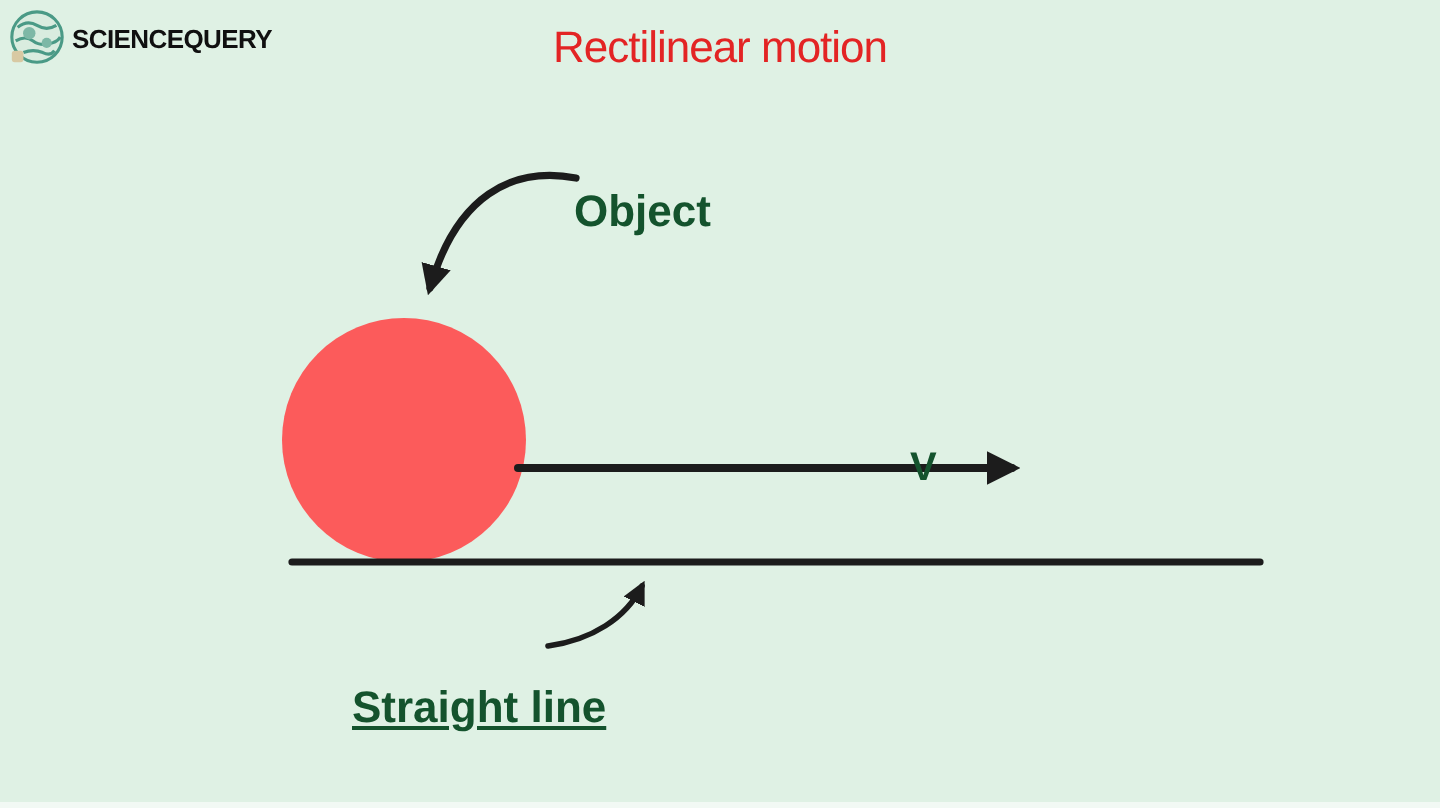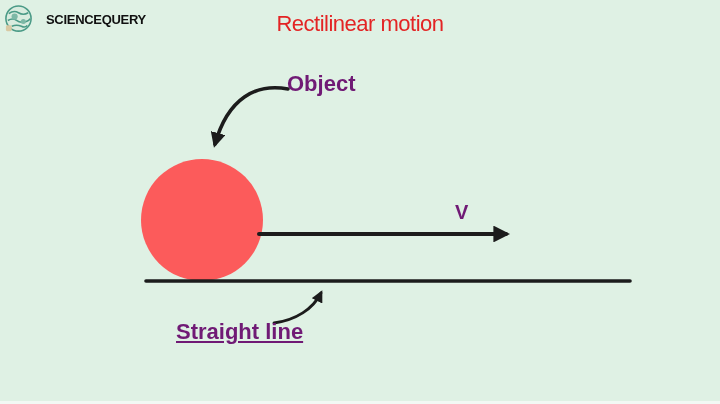--- a/index.html
+++ b/index.html
@@ -17,21 +17,21 @@
     background:var(--background);
     overflow:hidden;
   }
   .bottom-edge{
     position:absolute;left:0;bottom:0;width:720px;height:3px;
     background:#f2f9f4;
   }
   
   .logo{
     position:absolute;top:4px;left:3px;
-    display:flex;align-items:center;gap:12px;
+    display:flex;align-items:center;gap:2px;
   }
   .logo-icon{width:31px;height:31px;display:block;}
   .logo-text{
     font-size:13px;font-weight:bold;color:#101010;
     letter-spacing:-0.3px;
   }
   
   .title{
     position:absolute;top:11px;left:0;right:0;
     text-align:center;
@@ -40,21 +40,21 @@
     letter-spacing:-0.5px;
   }
   
   .diagram-svg{position:absolute;top:0;left:0;width:720px;height:404px;}
   .ball{fill:var(--object-fill);}
   .ink-line{stroke:var(--ink);fill:none;stroke-linecap:round;}
   .arrow-head{fill:var(--ink);}
   
   .label{
     position:absolute;
-    color:#701a75;font-weight:bold;white-space:nowrap;
+    color:#14532d;font-weight:bold;white-space:nowrap;margin-top:22px;
   }
   .object-label{left:287px;top:71px;font-size:22px;}
   .v-label{left:455px;top:201px;font-size:20px;}
   .straight-line-label{left:176px;top:319px;font-size:22px;text-decoration:underline;}
 </style>
 </head>
 <body>
 
 <div class="canvas">
 

